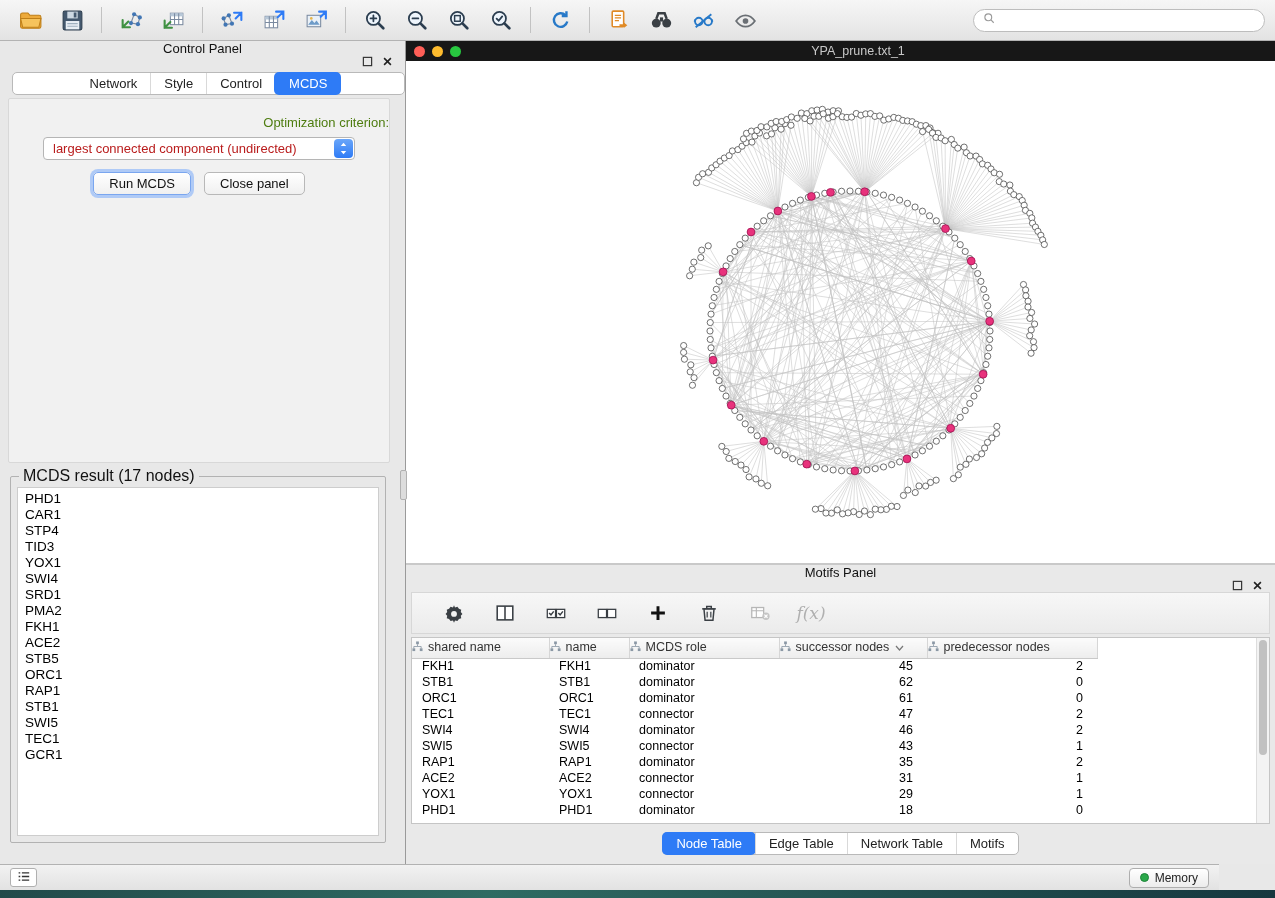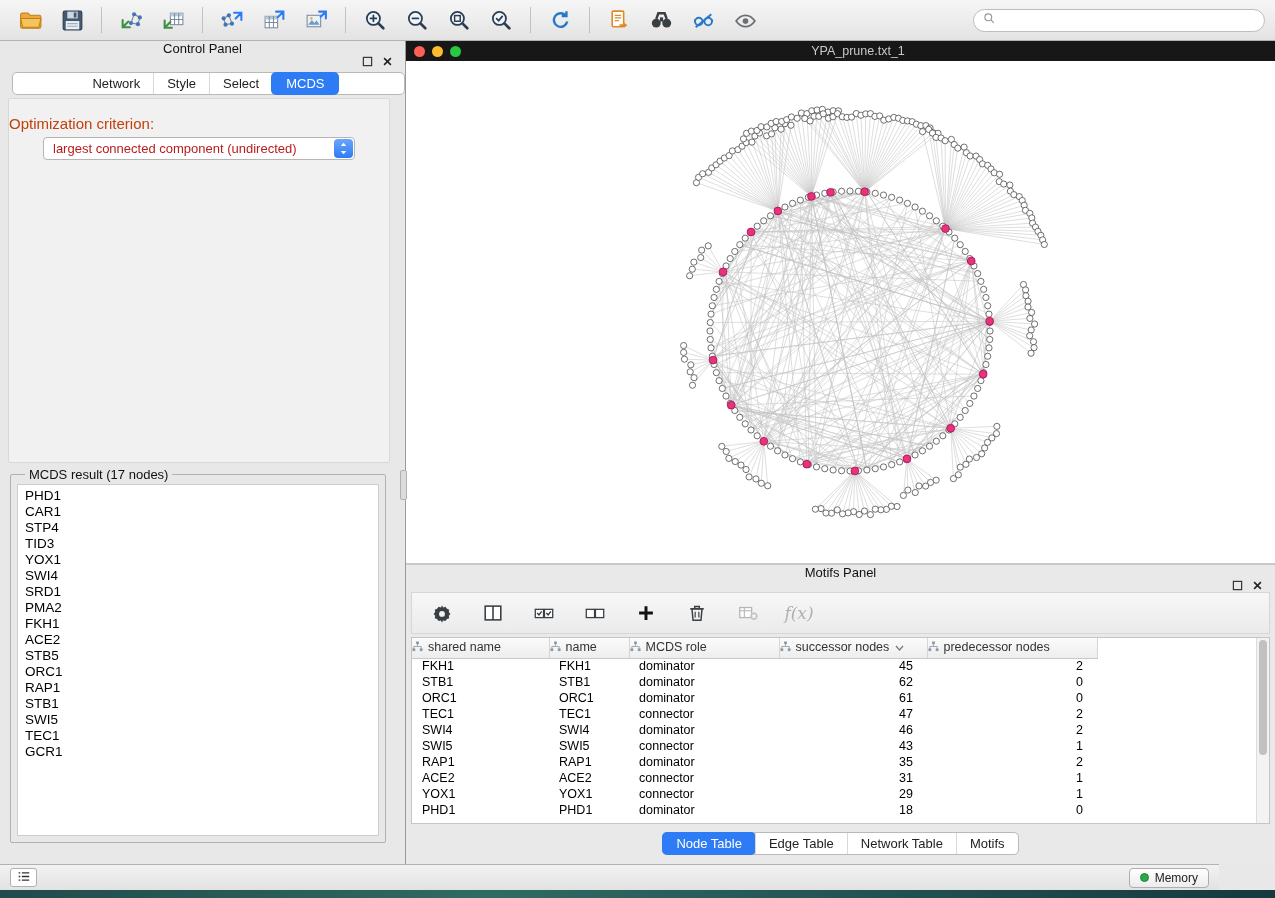--- a/index.html
+++ b/index.html
@@ -30,34 +30,34 @@
   .win-icons span { display:flex; }
   .cp-tabs { position:absolute; top:31px; left:12px; right:0; display:flex; justify-content:center; }
 
   .segctl { display:flex; background:#fff; border:1px solid #b9b9b9; border-radius:5px; }
   .seg { padding:3px 13px; font-size:13px; color:#222; border-left:1px solid #d9d9d9; white-space:nowrap; }
   .seg:first-child { border-left:none; }
   .seg.active { background:#2e7bf6; color:#fff; border-radius:5px; margin:-1px; padding:4px 14px; border-left-color:transparent; }
 
   .cp-content { position:absolute; top:57px; left:8px; width:382px; height:365px;
     background:#f1f1f1; border:1px solid #d8d8d8; border-radius:2px; }
-  .opt-label { position:absolute; top:16px; left:0; right:0; text-align:left; font-size:15px; color:#c2410c; }
+  .opt-label { position:absolute; top:16px; left:0; right:0; text-align:right; font-size:13px; color:#4d7c0f; }
   .dropdown { position:absolute; top:38px; left:34px; right:34px; height:23px; background:#fff;
     border:1px solid #b5b5b5; border-radius:4px; display:flex; align-items:center; padding-left:9px; font-size:13px; color:#b91c1c; }
   .dd-btn { margin-left:auto; width:19px; height:19px; margin-right:1px;
     background:linear-gradient(#6aa6f9,#2e7bf6); border-radius:4px; display:flex; align-items:center; justify-content:center; }
   .cp-buttons { position:absolute; top:73px; left:0; right:0; display:flex; justify-content:center; gap:13px; }
   .mac-btn { font-family:"Liberation Sans",sans-serif; font-size:13px; color:#111;
     background:linear-gradient(#ffffff,#f0f0f0); border:1px solid #b8b8b8; border-radius:5px;
     padding:3px 15px; height:23px; }
   .mac-btn.focus { border-color:#7aa6ef; box-shadow:0 0 0 3px rgba(77,144,254,0.40); }
 
   .mcds-fieldset { position:absolute; top:426px; left:10px; width:376px; height:376px;
     border:1px solid #b2b2b2; border-radius:2px; }
-  .mcds-fieldset legend { font-size:13px; color:#111; padding:0 4px; margin-left:14px; }
+  .mcds-fieldset legend { font-size:16px; color:#111; padding:0 4px; margin-left:8px; }
   .mcds-list { position:absolute; top:2px; left:6px; right:6px; bottom:6px; background:#fff;
     border:1px solid #cdcdcd; overflow:hidden; padding:3px 0 0 7px; }
   .mcds-item { font-size:13.5px; line-height:16px; color:#000; }
 
   
   .network-window { position:absolute; left:406px; top:41px; width:904px; height:522px; background:#fff; }
   .nw-titlebar { position:relative; height:20px; background:#171717; display:flex; align-items:center; padding:0 8px; }
   .traffic { display:flex; gap:7px; z-index:2; }
   .tl { width:11px; height:11px; border-radius:50%; }
   .tl.red { background:#ff5f57; } .tl.yellow { background:#febc2e; } .tl.green { background:#28c840; }
@@ -65,21 +65,21 @@
   .network-canvas { position:absolute; left:0; top:20px; background:#fff; }
 
   .split-handle { position:absolute; left:400px; top:470px; width:7px; height:30px;
     background:#dcdcdc; border:1px solid #b0b0b0; border-radius:2px; }
 
   
   .table-panel { position:absolute; left:406px; top:563px; width:869px; height:301px;
     background:#e9e9e9; border-top:2px solid #c9c9c9; }
   .tp-toolbar { position:absolute; top:27px; left:5px; right:5px; height:42px;
     background:linear-gradient(#f7f7f7,#ebebeb); border:1px solid #d7d7d7;
-    display:flex; align-items:center; gap:19px; padding:0 14px; }
+    display:flex; align-items:center; gap:19px; padding:0 26px; }
   .tp-btn { width:32px; height:32px; border:none; background:transparent; border-radius:4px;
     display:flex; align-items:center; justify-content:center; }
   .tp-btn .ico svg { width:22px; height:22px; display:block; }
   .tp-btn.disabled { opacity:.9; }
   .fx-glyph { font-family:"DejaVu Serif", serif; font-style:italic; font-size:17px; color:#a9a9a9; }
 
   .table-area { position:absolute; top:72px; left:5px; right:5px; bottom:40px;
     background:#fff; border:1px solid #c5c5c5; overflow:hidden; }
   table.node-table { width:685px; border-collapse:collapse; table-layout:fixed; }
   .node-table th { height:20px; font-size:12.5px; font-weight:normal; color:#333;
@@ -297,34 +297,38 @@
         <span>
             <svg width="11" height="11" viewBox="0 0 12 12">
               <path d="M2.3 2.3l7.4 7.4M9.7 2.3L2.3 9.7" stroke="#222" stroke-width="1.7"></path>
             </svg>
           </span>
       </span>
     </div>
     <div class="segctl cp-tabs">
         <span class="seg">Network</span>
         <span class="seg">Style</span>
-        <span class="seg">Select</span>
+        <span class="seg">Control</span>
         <span class="seg active">MCDS</span>
       </div>
 
     <div class="cp-content">
       <div class="opt-label">Optimization criterion:</div>
       <div class="dropdown">
         <span>largest connected component (undirected)</span>
         <span class="dd-btn">
           <svg width="13" height="17" viewBox="0 0 14 20">
               <path d="M7 3.2L10.2 7H3.8z" fill="#fff"></path>
               <path d="M7 16.8L3.8 13h6.4z" fill="#fff"></path>
             </svg>
         </span>
+      </div>
+      <div class="cp-buttons">
+        <button class="mac-btn focus">Run MCDS</button>
+        <button class="mac-btn">Close panel</button>
       </div>
     </div>
 
     <fieldset class="mcds-fieldset">
       <legend>MCDS result (17 nodes)</legend>
       <div class="mcds-list">
           <div class="mcds-item">PHD1</div>
           <div class="mcds-item">CAR1</div>
           <div class="mcds-item">STP4</div>
           <div class="mcds-item">TID3</div>

